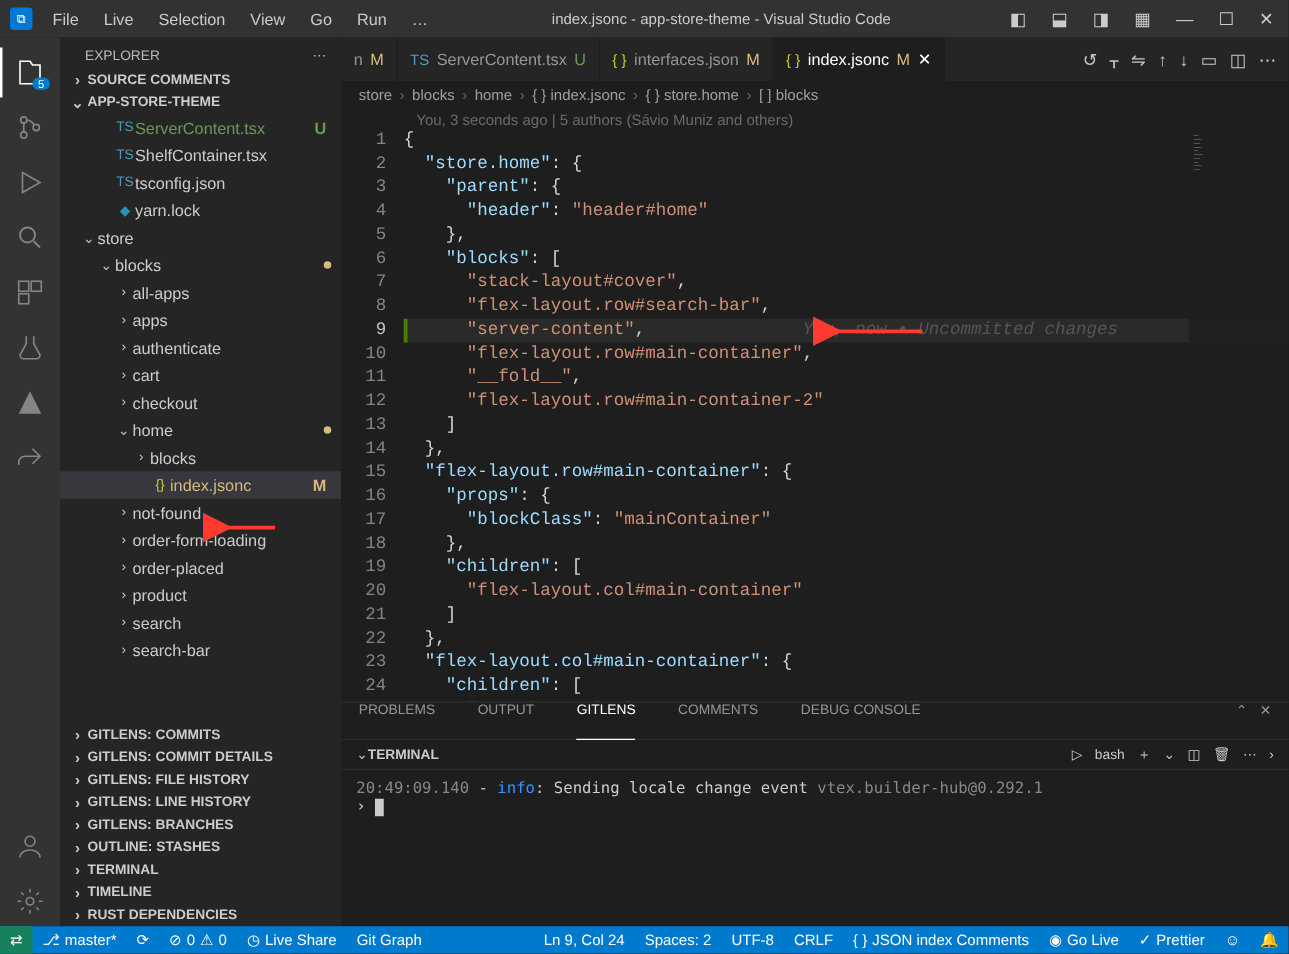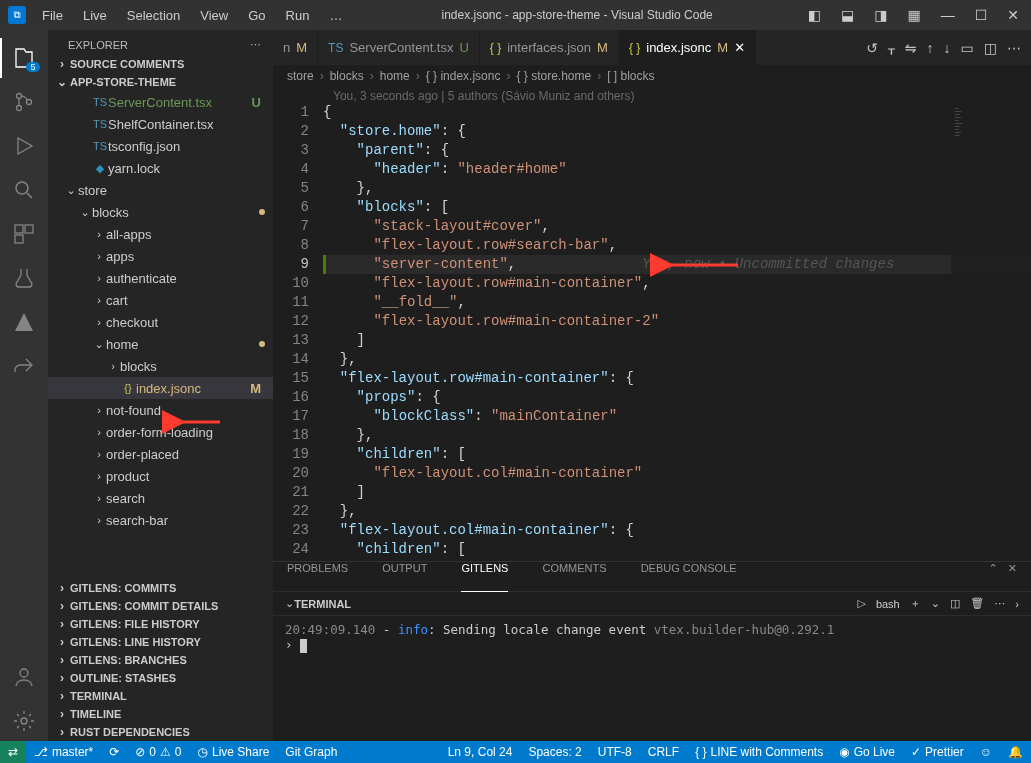--- a/index.html
+++ b/index.html
@@ -536,21 +536,21 @@
       <span>Live Share</span>
     </div>
   <div class="sb-seg">Git Graph</div>
   <div class="sp"></div>
   <div class="sb-seg">Ln 9, Col 24</div>
   <div class="sb-seg">Spaces: 2</div>
   <div class="sb-seg">UTF-8</div>
   <div class="sb-seg">CRLF</div>
   <div class="sb-seg">
       <span>{ }</span>
-      <span>LINE with Comments</span>
+      <span>JSON index Comments</span>
     </div>
   <div class="sb-seg">
       <span>◉</span>
       <span>Go Live</span>
     </div>
   <div class="sb-seg">
       <span>✓</span>
       <span>Prettier</span>
     </div>
   <div class="sb-seg">☺</div>

